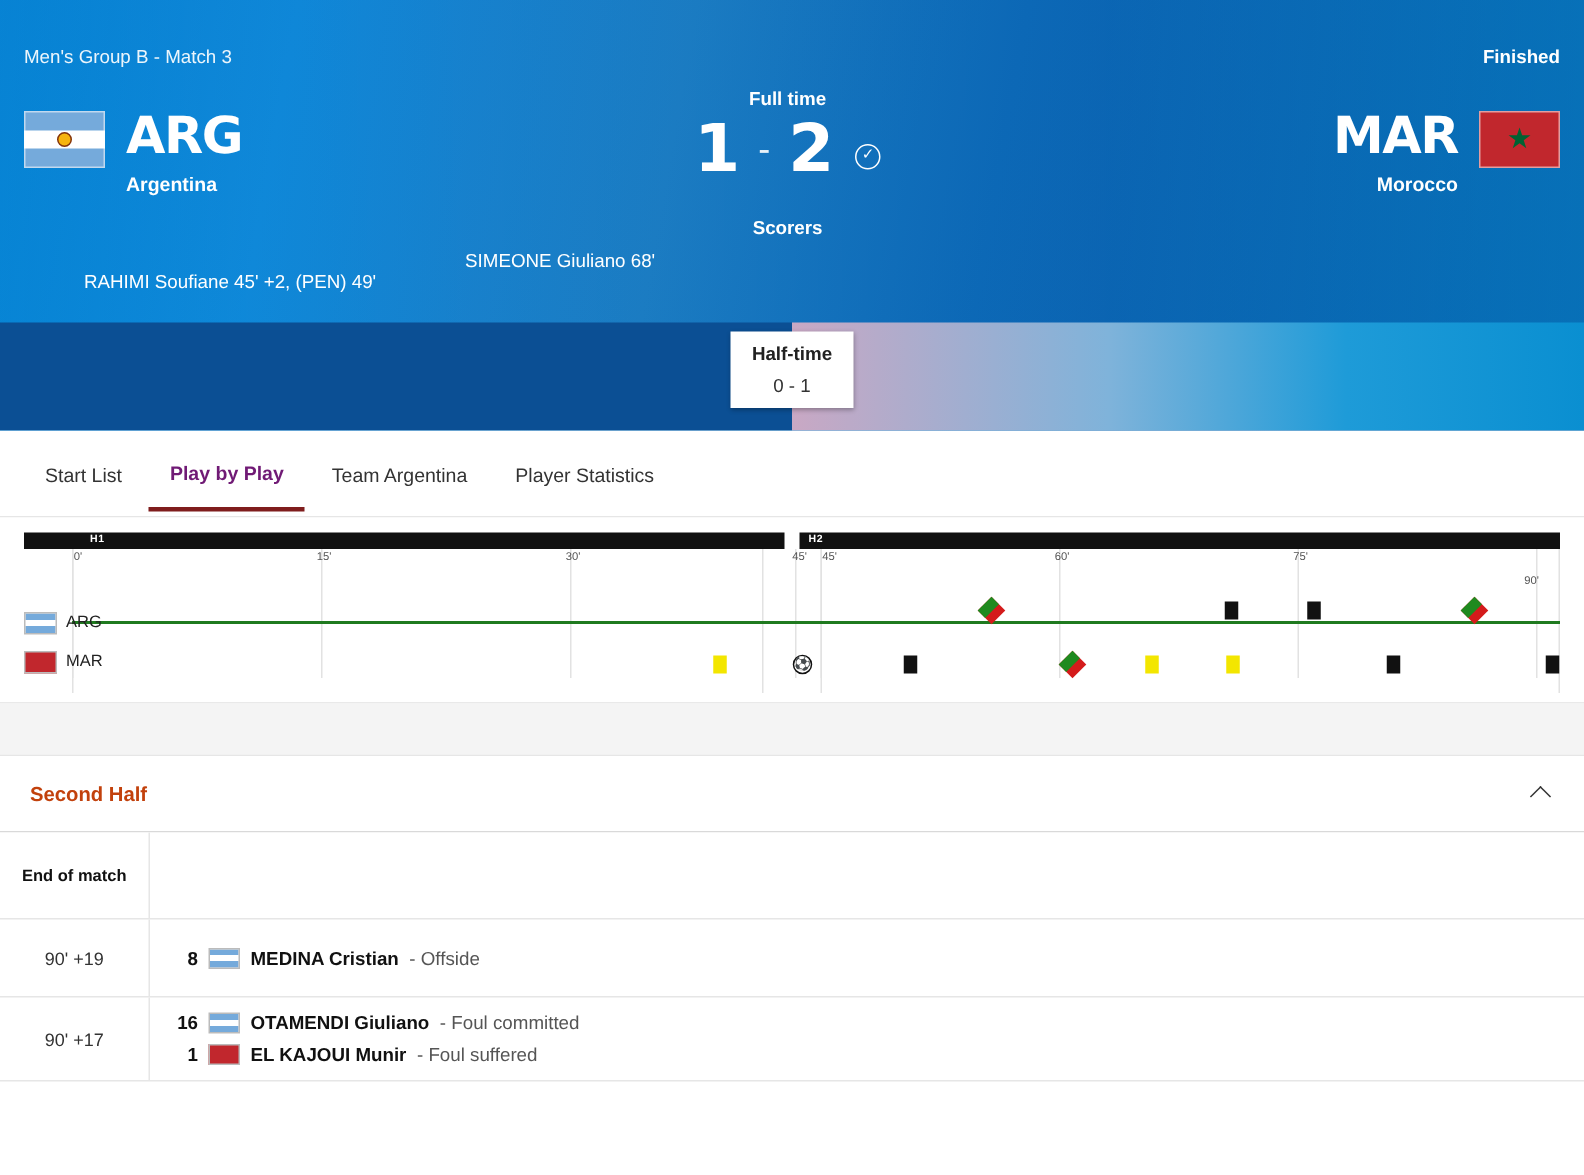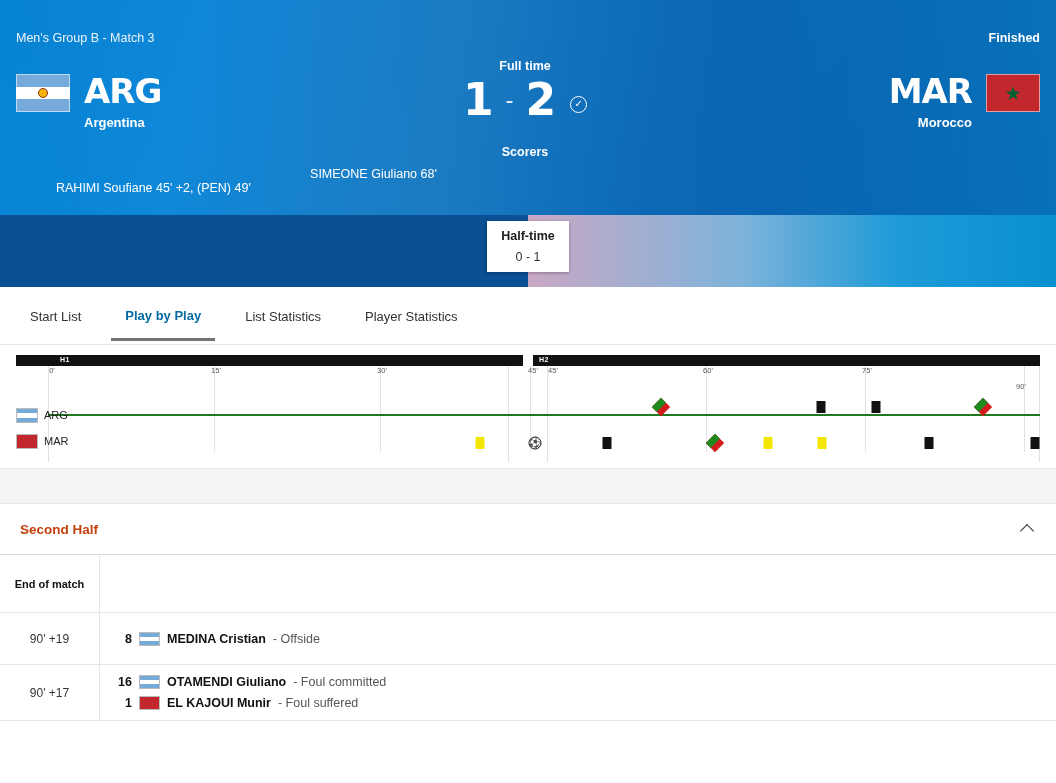--- a/index.html
+++ b/index.html
@@ -156,37 +156,37 @@
     padding: 8px 6px 8px 6px;
     box-shadow: 0 1px 3px rgba(0,0,0,.3);
   }
   .halftime-box .ht-title { font-size: 12.5px; font-weight: bold; }
   .halftime-box .ht-score { font-size: 12.5px; margin-top: 7px; color: #333; }
 
   
   .tabs {
     display: flex;
     align-items: center;
-    gap: 16px;
+    gap: 4px;
     height: 58px;
     padding: 0 16px;
     border-bottom: 1px solid #e6e6e6;
     background: #ffffff;
   }
   .tab {
     font-size: 13px;
     color: #333333;
     padding: 17px 14px 15px 14px;
     cursor: pointer;
     white-space: nowrap;
   }
   .tab.active {
     font-weight: bold;
-    color: #0369a1;
-    border-bottom: 3px solid #737373;
+    color: #701a75;
+    border-bottom: 3px solid #7f1d1d;
   }
 
   
   .timeline-wrap {
     background: #ffffff;
     padding: 4px 0 0 0;
     position: relative;
     height: 124px;
     border-bottom: 1px solid #e9e9e9;
   }
@@ -421,21 +421,21 @@
 
   <div class="halftime-box">
     <div class="ht-title">Half-time</div>
     <div class="ht-score">0 - 1</div>
   </div>
 </div>
 
 <div class="tabs">
   <div class="tab">Start List</div>
   <div class="tab active">Play by Play</div>
-  <div class="tab">List Statistics</div>
+  <div class="tab">Team Argentina</div>
   <div class="tab">Player Statistics</div>
 </div>
 
 <div class="timeline-wrap">
   <div class="half-bars">
     <div class="half-bar h1">
       <span class="half-label">H1</span>
     </div>
     <div class="half-bar h2">
       <span class="half-label">H2</span>

